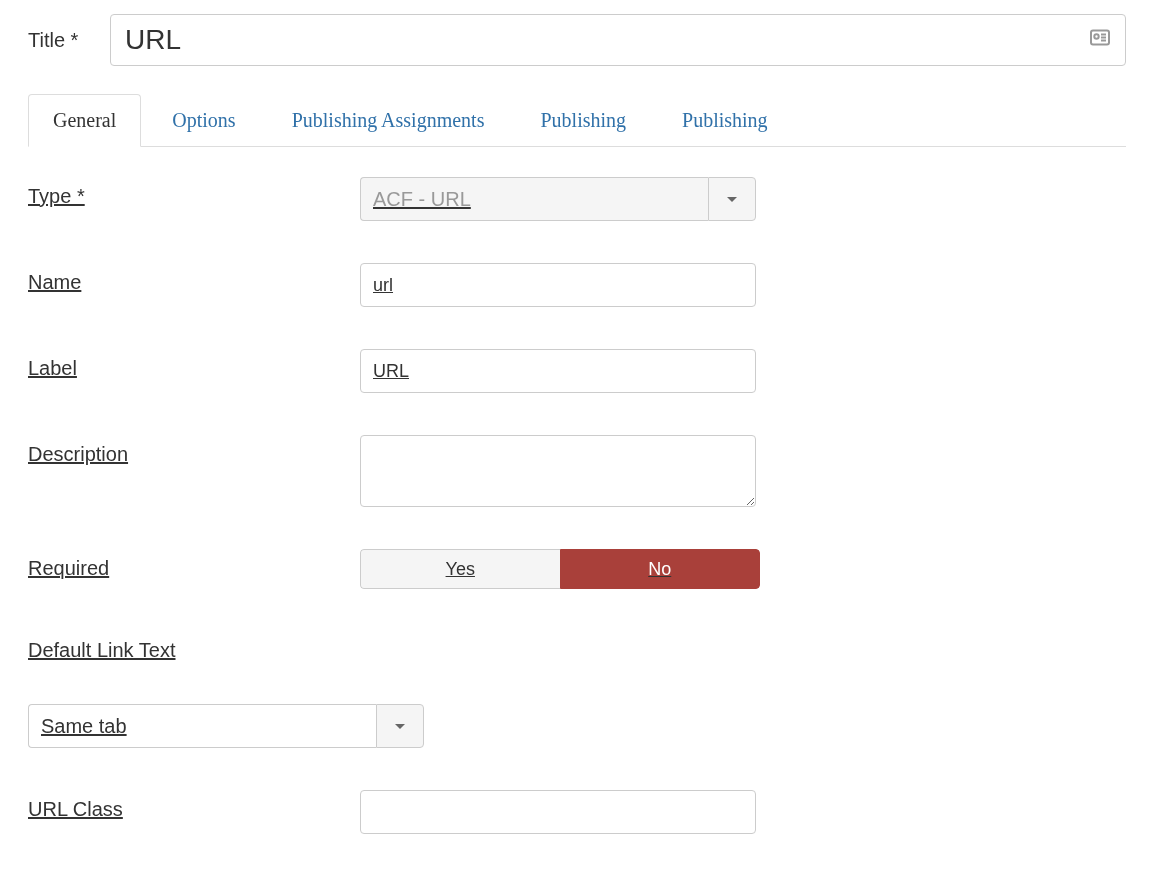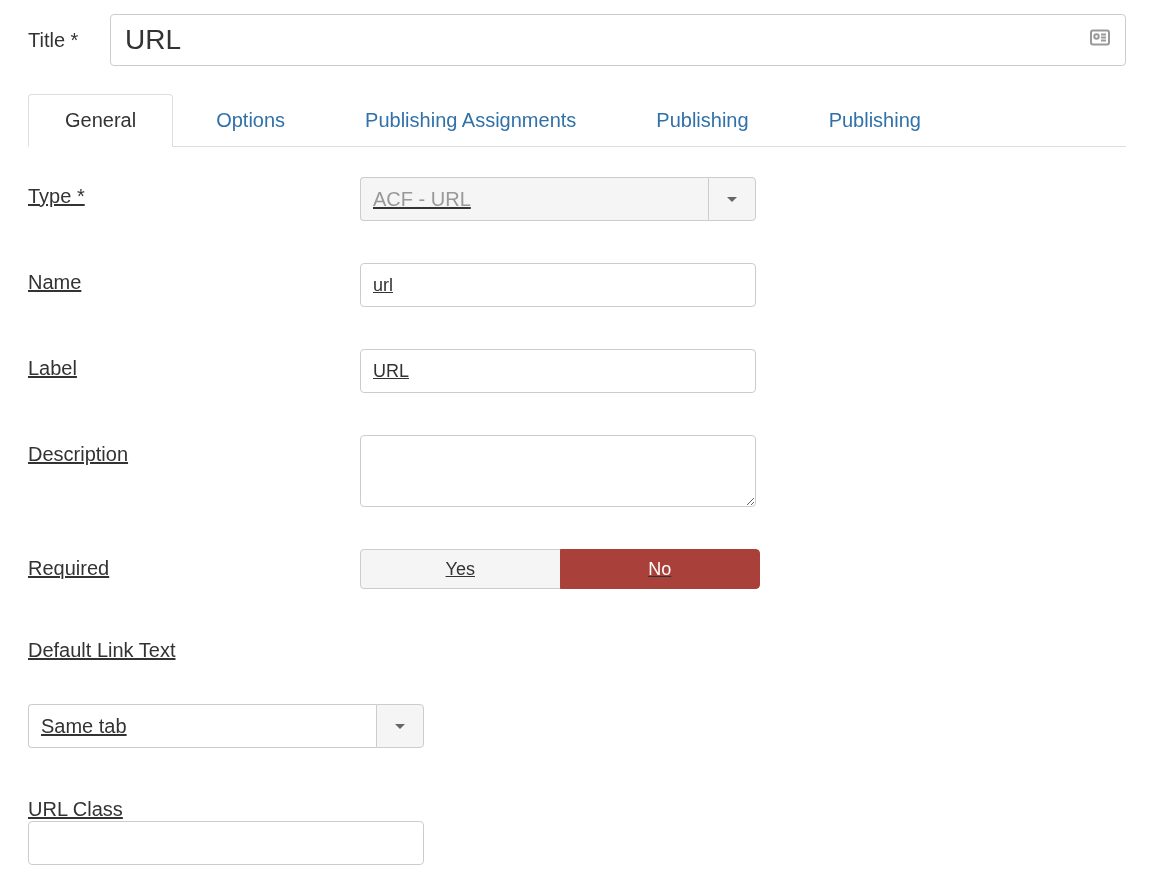--- a/index.html
+++ b/index.html
@@ -43,45 +43,45 @@
       top: 50%;
       transform: translateY(-50%);
       color: #999;
     }
     .tabs {
       display: flex;
       border-bottom: 1px solid #ddd;
       margin-bottom: 30px;
     }
     .tab {
-      padding: 14px 36px;
+      padding: 14px 24px;
       font-size: 20px;
       color: #3071a9;
       cursor: pointer;
       border: 1px solid transparent;
       border-bottom: none;
       margin-bottom: -1px;
       border-radius: 4px 4px 0 0;
       margin-right: 6px;
+      font-family: Liberation Serif, serif;
     }
     .tab.active {
       color: #333;
       background: #fff;
       border-color: #ddd;
       border-bottom: 1px solid #fff;
     }
     .form-row {
       display: flex;
       align-items: flex-start;
       margin-bottom: 42px;
       text-decoration: underline;
     }
     .form-row.tight {
       margin-bottom: 36px;
-      flex-direction: column;
     }
     .form-label {
       width: 332px;
       font-size: 20px;
       color: #333;
       padding-top: 8px;
     }
     .form-control-wrap {
       display: flex;
       align-items: center;

